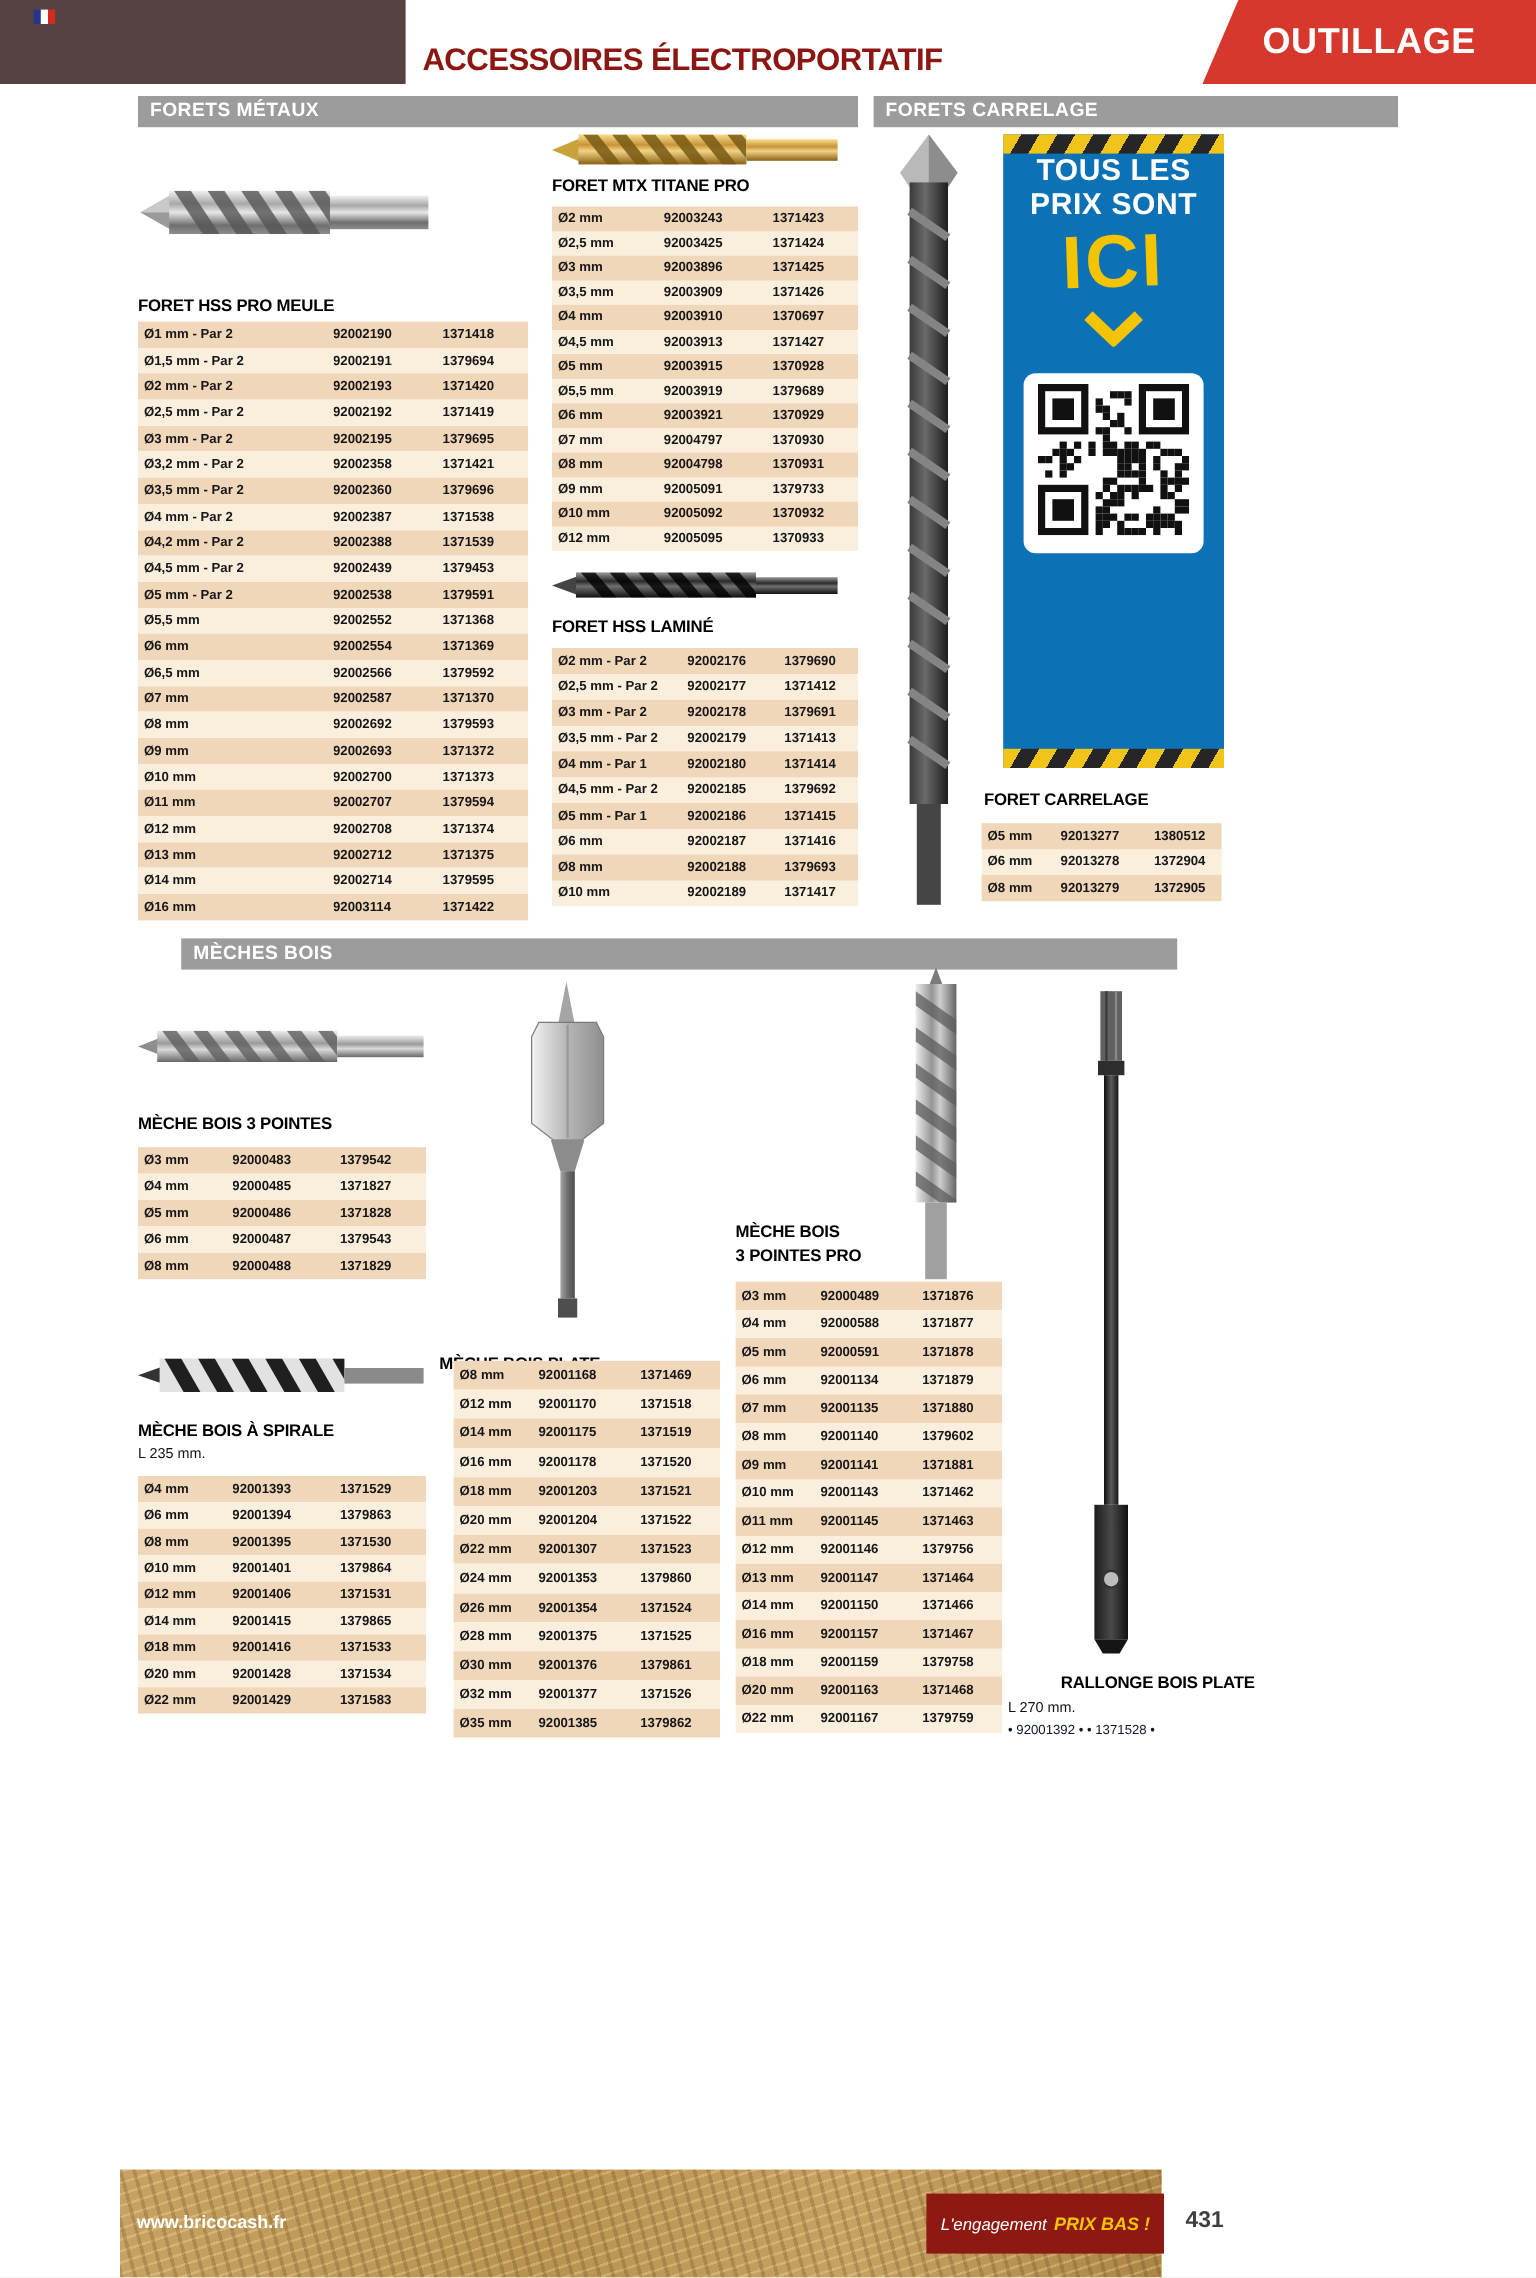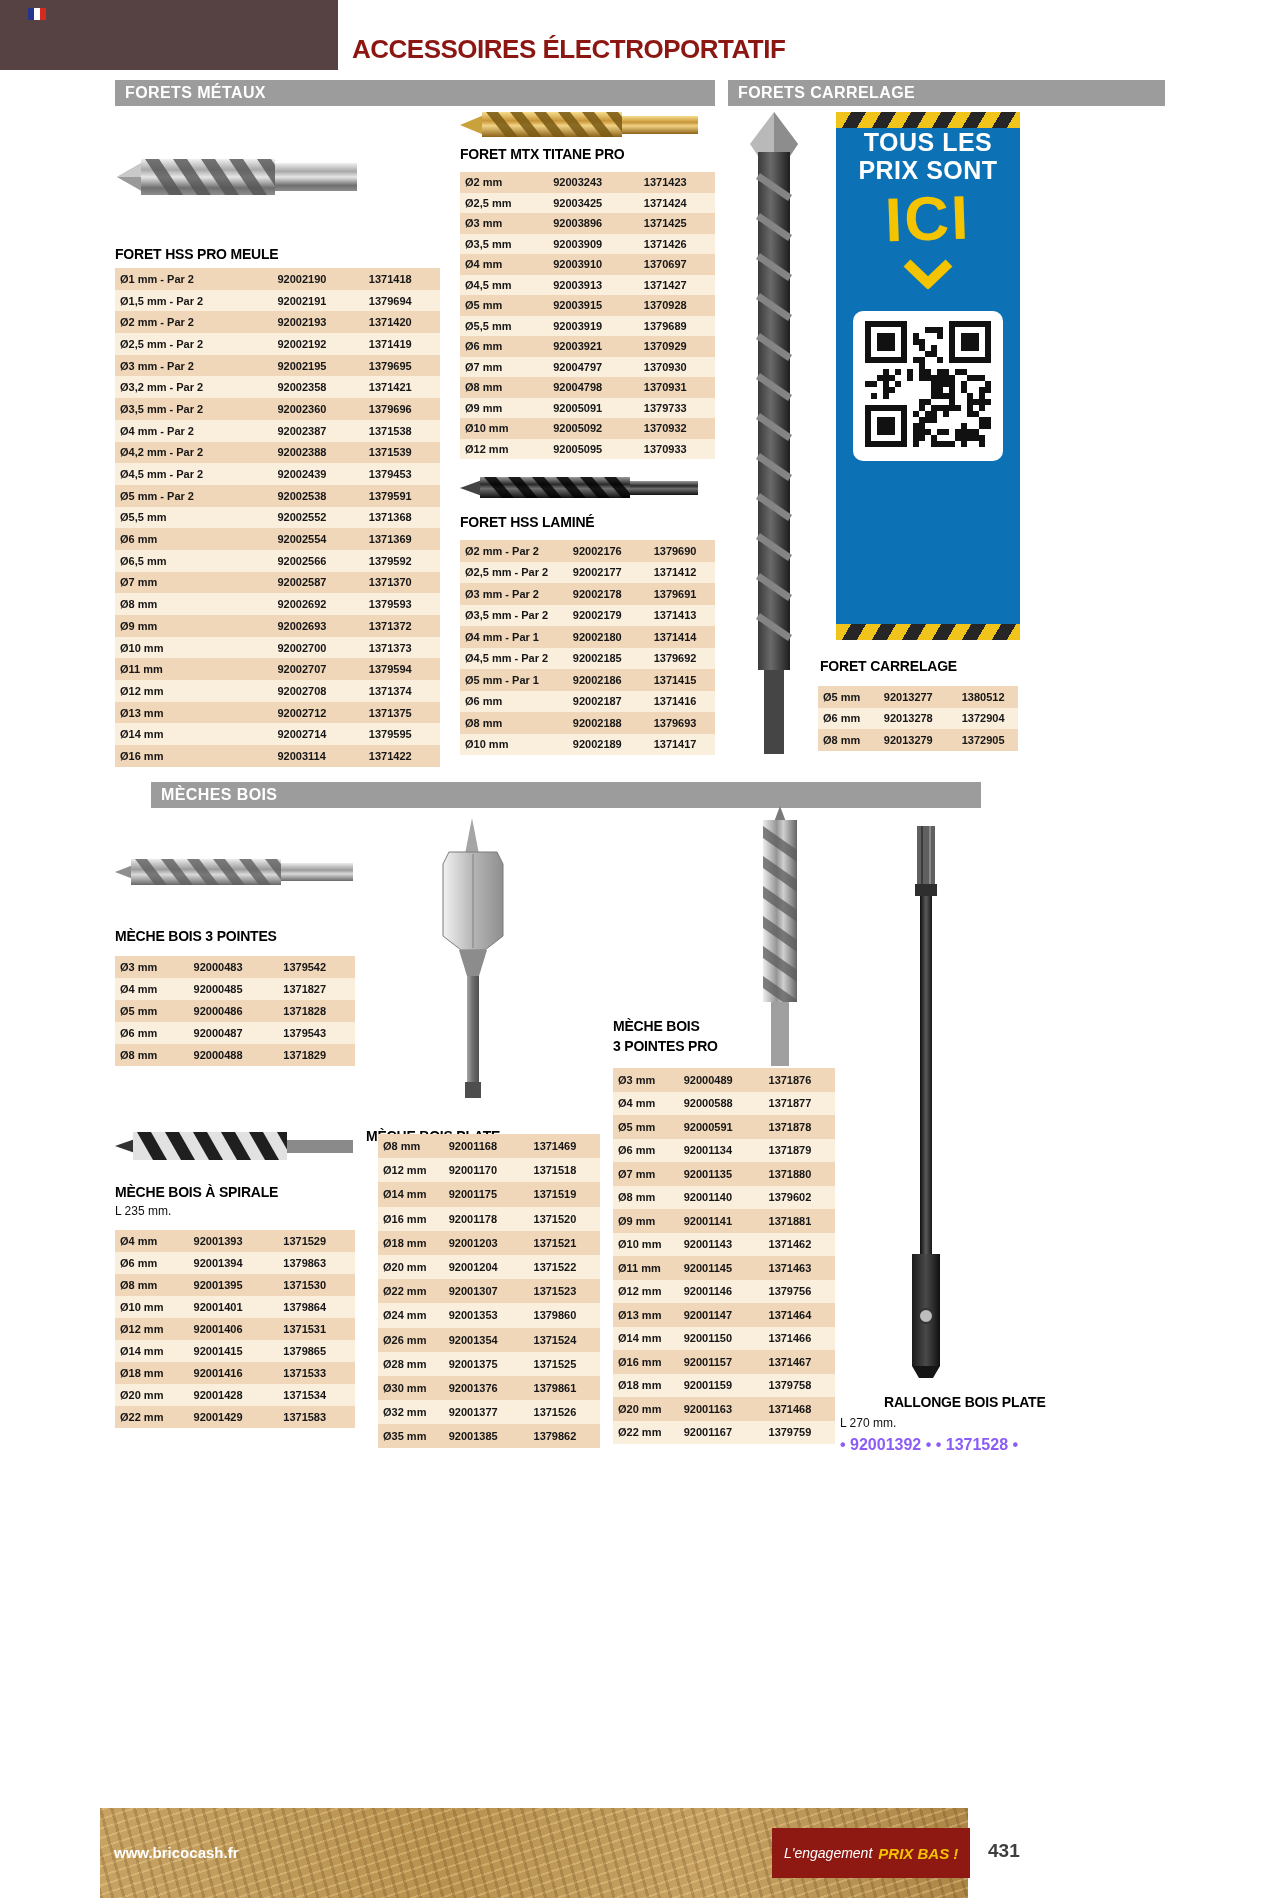--- a/index.html
+++ b/index.html
@@ -25,21 +25,21 @@
   
   .bar{position:absolute;height:26px;background:#9c9c9c;color:#fff;font-weight:bold;font-size:16px;
        display:flex;align-items:center;padding-left:10px;letter-spacing:.4px;box-sizing:border-box;}
   .bar-metaux{left:115px;top:80px;width:600px;}
   .bar-carrelage{left:728px;top:80px;width:437px;}
   .bar-bois{left:115px;top:782px;width:830px;margin-left:36px;}
 
   
   .prod-title{position:absolute;font-size:14px;font-weight:bold;color:#000;letter-spacing:-0.2px;white-space:nowrap;}
   .prod-sub{position:absolute;font-size:12px;color:#111;white-space:nowrap;}
-  .prod-refs{position:absolute;font-size:16px;font-weight:bold;color:#8b5cf6;white-space:nowrap;}
+  .prod-refs{position:absolute;font-size:11px;font-weight:normal;color:#0f172a;white-space:nowrap;}
 
   
   .table{position:absolute;font-size:11px;font-weight:bold;color:#161616;}
   .trow{display:grid;grid-template-columns:var(--cols,46% 30% 24%);align-items:center;
         height:var(--rh,21.5px);padding:0 5px;box-sizing:border-box;}
   .trow:nth-child(odd){background:#f0d7ba;}
   .trow:nth-child(even){background:#faeedd;}
   .tcell{white-space:nowrap;overflow:hidden;}
   #tbl-meule    {left:115px;top:268px;width:325px;--rh:21.7px;--cols:50% 29% 21%;}
   #tbl-mtx      {left:460px;top:172px;width:255px;--rh:20.5px;--cols:36% 37% 27%;}
@@ -112,20 +112,23 @@
 <div class="page">
 
   <div class="hdr-maroon">
     <div class="flag">
         <span></span>
         <span></span>
         <span></span>
       </div>
   </div>
   <div class="hdr-title">ACCESSOIRES ÉLECTROPORTATIF</div>
+  <div class="hdr-red">
+    <span>OUTILLAGE</span>
+  </div>
 
   <div class="bar bar-carrelage">
     <span>FORETS CARRELAGE</span>
   </div>
   <div class="bar bar-metaux">
     <span>FORETS MÉTAUX</span>
   </div>
   <div class="bar bar-bois">
     <span>MÈCHES BOIS</span>
   </div>

